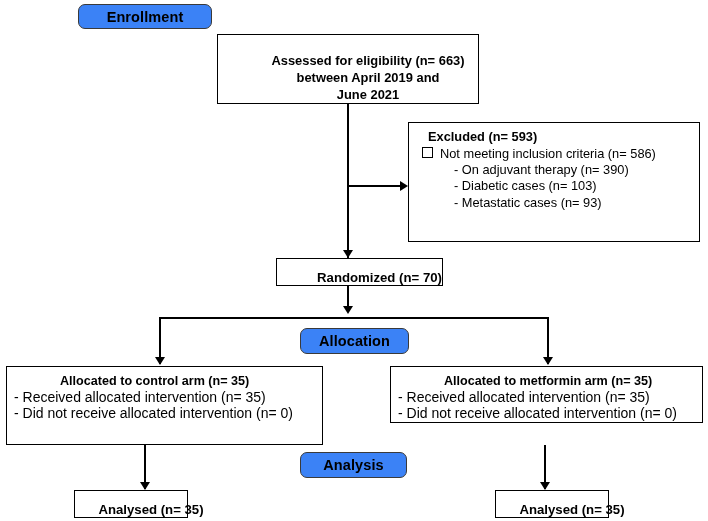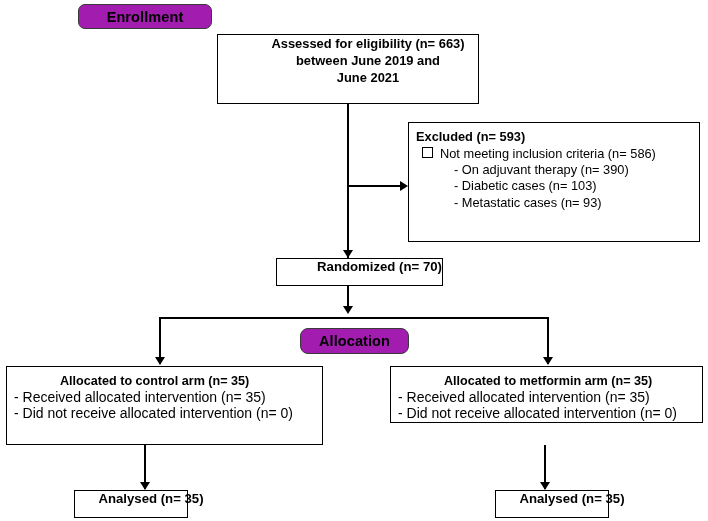--- a/index.html
+++ b/index.html
@@ -26,41 +26,41 @@
   }
 
   
   .node {
     position: absolute;
     box-sizing: border-box;
   }
 
   
   .banner {
-    background: #a21caf;
+    background: #3b82f6;
     border: 1.6px solid #3a3a3a;
     border-radius: 7px;
     display: flex;
     align-items: center;
     justify-content: center;
     font-weight: bold;
     font-size: 14.5px;
     letter-spacing: 0.1px;
     color: #000;
   }
 
   
   .box {
     background: #ffffff;
     border: 1.6px solid #000000;
     box-sizing: border-box;
   }
   .box.centered {
     display: flex;
-    align-items: flex-start;
+    align-items: flex-end;
     justify-content: center;
     text-align: center;
     padding-left: 40px;
   }
   .box-pad {
     padding: 6px 7px 4px 7px;
   }
 
   
   .assessed-text {
@@ -76,21 +76,21 @@
     font-size: 13.2px;
     line-height: 15px;
     white-space: nowrap;
   }
 
   
   .excl-head {
     font-weight: bold;
     font-size: 12.8px;
     line-height: 16px;
-    margin: 0 0 1px 0;
+    margin: 0 0 1px 12px;
   }
   .excl-item {
     font-size: 12.8px;
     line-height: 16.2px;
     white-space: nowrap;
     display: flex;
     align-items: baseline;
     margin-left: 6px;
   }
   .excl-bullet {
@@ -154,21 +154,21 @@
 
 <div id="diagram">
 
   <div class="node banner" style="left:78px; top:4px; width:134px; height:25px;">
     <span>Enrollment</span>
   </div>
 
   <div class="node box centered" style="left:217px; top:34px; width:262px; height:70px;">
     <div class="assessed-text">
       <div>Assessed for eligibility (n=  663)</div>
-      <div>between June 2019 and</div>
+      <div>between April 2019 and</div>
       <div>June 2021</div>
     </div>
   </div>
 
   <div class="vline" style="left:347px; top:104px; height:154px;"></div>
   <div class="arrow-down" style="left:343px; top:250px;"></div>
 
   <div class="hline" style="left:347px; top:185px; width:55px;"></div>
   <div class="arrow-right" style="left:400px; top:181px;"></div>
 
@@ -194,21 +194,21 @@
   <div class="arrow-down" style="left:343px; top:306px;"></div>
 
   <div class="hline" style="left:159px; top:317px; width:390px;"></div>
 
   <div class="vline" style="left:159px; top:317px; height:47px;"></div>
   <div class="arrow-down" style="left:155px; top:357px;"></div>
 
   <div class="vline" style="left:547px; top:317px; height:47px;"></div>
   <div class="arrow-down" style="left:543px; top:357px;"></div>
 
-  <div class="node banner" style="left:300px; top:328px; width:109px; height:26px;border-radius:8px;">
+  <div class="node banner" style="left:300px; top:328px; width:109px; height:26px;">
     <span>Allocation</span>
   </div>
 
   <div class="node box box-pad" style="left:6px; top:366px; width:317px; height:79px;">
     <div class="alloc-title">Allocated to control arm (n= 35)</div>
     <div class="alloc-line">- Received allocated intervention (n= 35)</div>
     <div class="alloc-line">- Did not receive allocated intervention (n= 0)</div>
   </div>
 
   <div class="node box box-pad" style="left:390px; top:366px; width:313px; height:57px;">
@@ -216,20 +216,23 @@
     <div class="alloc-line">- Received allocated intervention (n= 35)</div>
     <div class="alloc-line">- Did not receive allocated intervention (n= 0)</div>
   </div>
 
   <div class="vline" style="left:144px; top:445px; height:44px;"></div>
   <div class="arrow-down" style="left:140px; top:482px;"></div>
 
   <div class="vline" style="left:544px; top:445px; height:44px;"></div>
   <div class="arrow-down" style="left:540px; top:482px;"></div>
 
+  <div class="node banner" style="left:300px; top:452px; width:107px; height:26px;">
+    <span>Analysis</span>
+  </div>
 
   <div class="node box centered" style="left:74px; top:490px; width:114px; height:28px;">
     <span class="simple-label">Analysed (n= 35)</span>
   </div>
 
   <div class="node box centered" style="left:495px; top:490px; width:114px; height:28px;">
     <span class="simple-label">Analysed (n= 35)</span>
   </div>
 
 </div>

